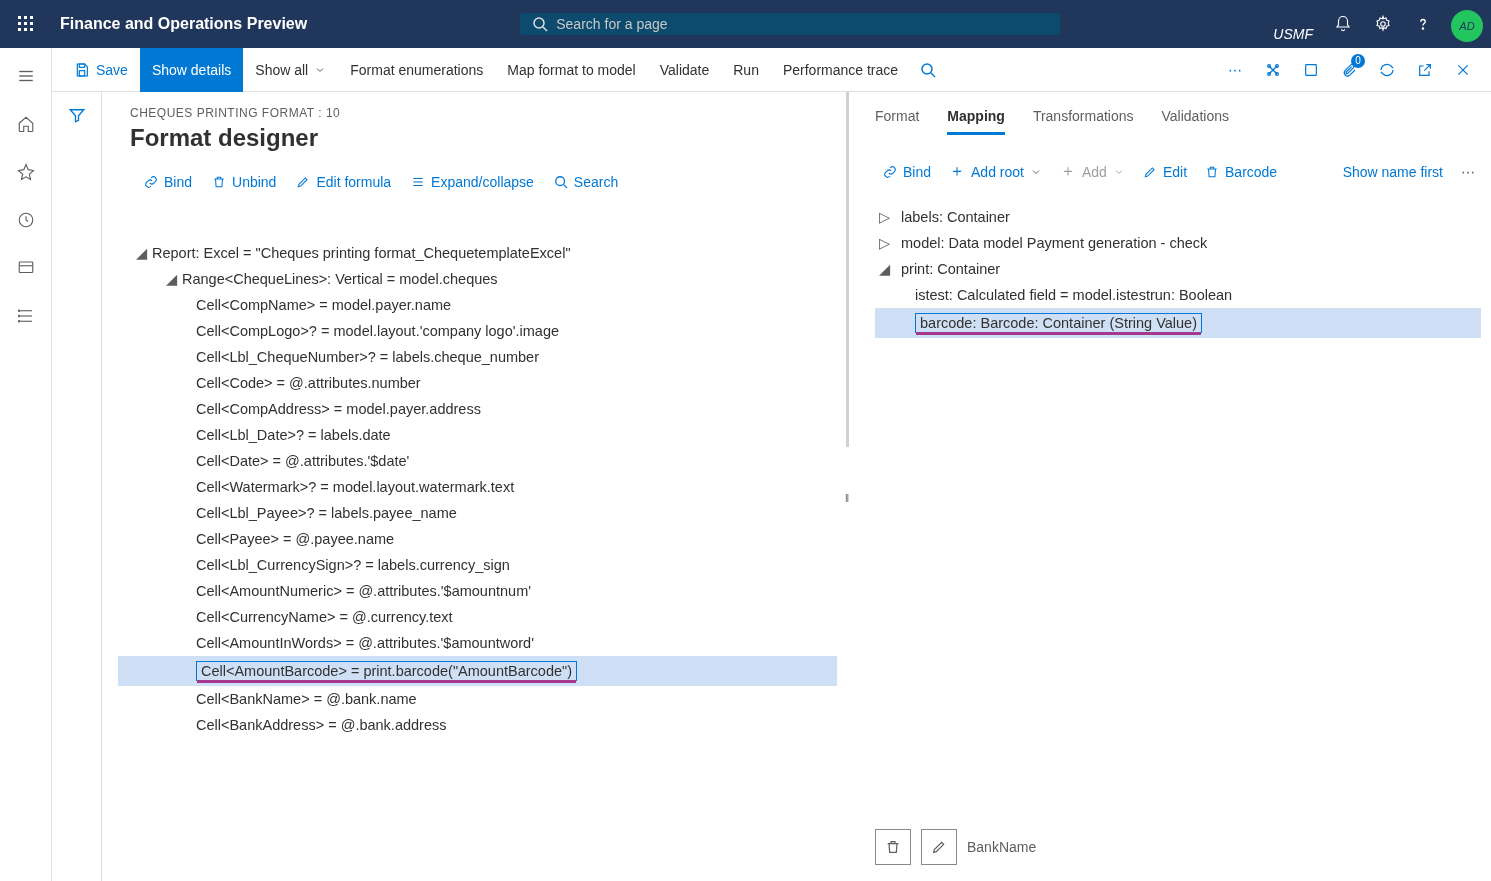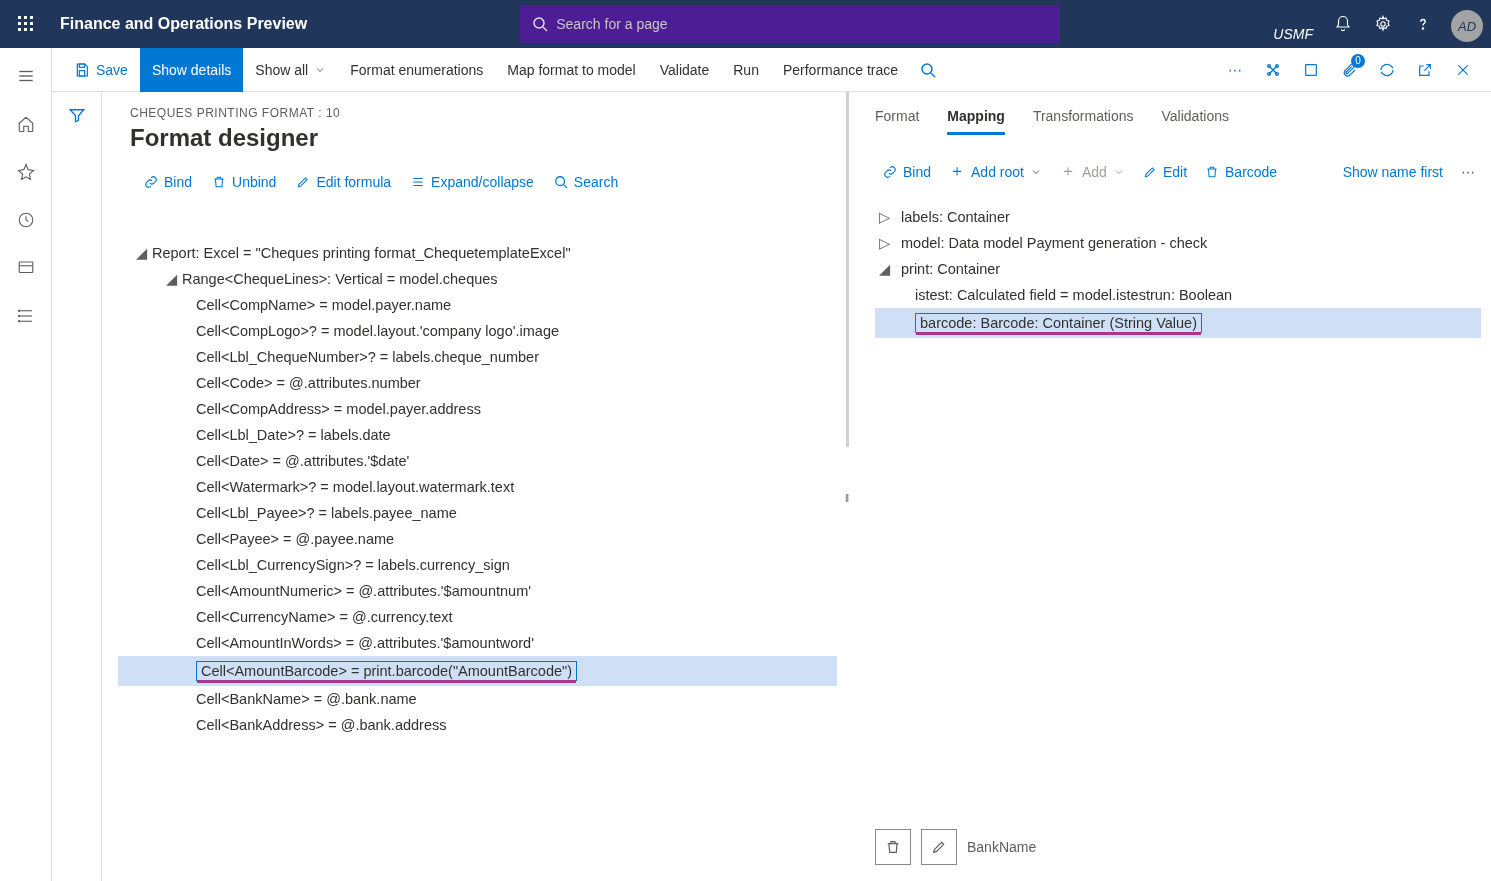--- a/index.html
+++ b/index.html
@@ -4,27 +4,27 @@
 <style>
   * { box-sizing: border-box; margin: 0; padding: 0; }
   body { font-family: "Segoe UI", -apple-system, sans-serif; font-size: 14px; color: #323130; background: #fff; overflow: hidden; }
   
   
   .topbar { background: #20365a; height: 48px; display: flex; align-items: center; color: #fff; padding: 0 8px; }
   .waffle { width: 36px; height: 36px; display: flex; align-items: center; justify-content: center; cursor: pointer; }
   .waffle svg { fill: #fff; }
   .app-title { font-size: 16px; font-weight: 600; margin-left: 16px; }
   .search-wrap { flex: 1; display: flex; justify-content: center; margin: 0 40px; }
-  .search-box { background: #4c1d95; border-radius: 2px; height: 38px; width: 540px; display: flex; align-items: center; padding: 0 12px; color: #e1e1e1; }
+  .search-box { background: #0c4a6e; border-radius: 2px; height: 22px; width: 540px; display: flex; align-items: center; padding: 0 12px; color: #e1e1e1; }
   .search-box input { background: transparent; border: none; outline: none; color: #e1e1e1; font-size: 14px; margin-left: 8px; flex: 1; }
   .search-box input::placeholder { color: #c8c8c8; }
   .top-right { display: flex; align-items: flex-end; gap: 4px; font-style: italic; }
   .top-right .company { font-size: 14px; color: #fff; margin-right: 8px; }
   .top-icon { width: 36px; height: 36px; display: flex; align-items: center; justify-content: center; cursor: pointer; }
-  .avatar { width: 32px; height: 32px; border-radius: 50%; background: #a3a3a3; color: #20365a; display: flex; align-items: center; justify-content: center; font-size: 13px; font-weight: 500; margin-left: 6px; }
+  .avatar { width: 32px; height: 32px; border-radius: 50%; background: #22c55e; color: #20365a; display: flex; align-items: center; justify-content: center; font-size: 11px; font-weight: 500; margin-left: 6px; }
 
   
   .left-rail { position: absolute; top: 48px; left: 0; width: 52px; bottom: 0; background: #fff; border-right: 1px solid #e1dfdd; display: flex; flex-direction: column; align-items: center; padding-top: 10px; gap: 12px; }
   .rail-icon { width: 36px; height: 36px; display: flex; align-items: center; justify-content: center; cursor: pointer; color: #605e5c; }
 
   
   .action-bar { position: absolute; top: 48px; left: 52px; right: 0; height: 44px; background: #fff; border-bottom: 1px solid #e1dfdd; display: flex; align-items: center; padding: 0 10px; }
   .action-btn { display: inline-flex; align-items: center; gap: 6px; padding: 0 12px; height: 44px; cursor: pointer; color: #323130; }
   .action-btn.save { color: #0078d4; }
   .action-btn.primary { background: #0078d4; color: #fff; }

